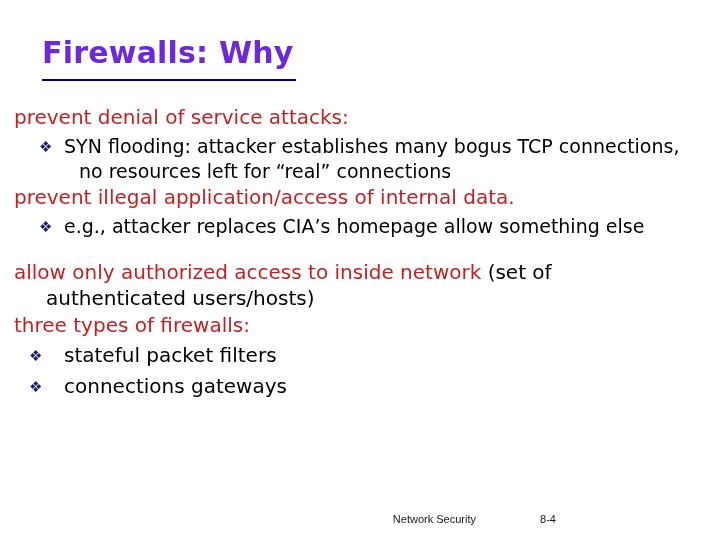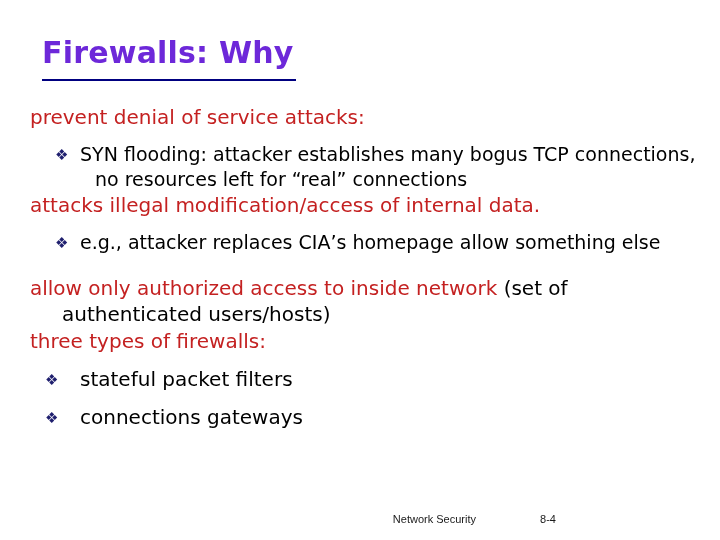--- a/index.html
+++ b/index.html
@@ -39,21 +39,21 @@
     left: 42px;
     top: 79px;
     width: 254px;
     height: 2px;
     background: #000080;
   }
 
   
   .body-block {
     position: absolute;
-    left: 30px;
+    left: 14px;
     top: 104px;
     width: 672px;
   }
 
   .lvl1 {
     font-family: "DejaVu Sans", sans-serif;
     font-size: 20px;
     color: #C42121;
     line-height: 1.30;
     margin: 0 0 1px 0;
@@ -69,21 +69,21 @@
     text-indent: -32px;
     margin-top: 20px;
   }
 
   .lvl2 {
     position: relative;
     font-family: "DejaVu Sans", sans-serif;
     font-size: 19px;
     color: #000000;
     line-height: 1.30;
-    margin: 12px 0 1px 0;
+    margin: 4px 0 1px 0;
     padding-left: 65px;
     text-indent: -20px;
   }
   .lvl2 .dia {
     color: #1F1F6E;
     font-size: 15px;
     margin-right: 5px;
     display: inline-block;
     vertical-align: 1px;
   }
@@ -131,21 +131,21 @@
   <div class="title-underline"></div>
 
   <div class="body-block">
 
     <p class="lvl1">prevent denial of service attacks:</p>
 
     <p class="lvl2">
       <span class="dia">❖</span><span>SYN flooding: attacker establishes many bogus TCP connections, no resources left for “real” connections</span>
     </p>
 
-    <p class="lvl1">attacks illegal modification/access of internal data.</p>
+    <p class="lvl1">prevent illegal application/access of internal data.</p>
 
     <p class="lvl2">
       <span class="dia">❖</span><span>e.g., attacker replaces CIA’s homepage allow something else</span>
     </p>
 
     <p class="lvl1 wrap"><span>allow only authorized access to inside network </span><span class="tail">(set of authenticated users/hosts)</span></p>
 
     <p class="lvl1">three types of firewalls:</p>
 
 

